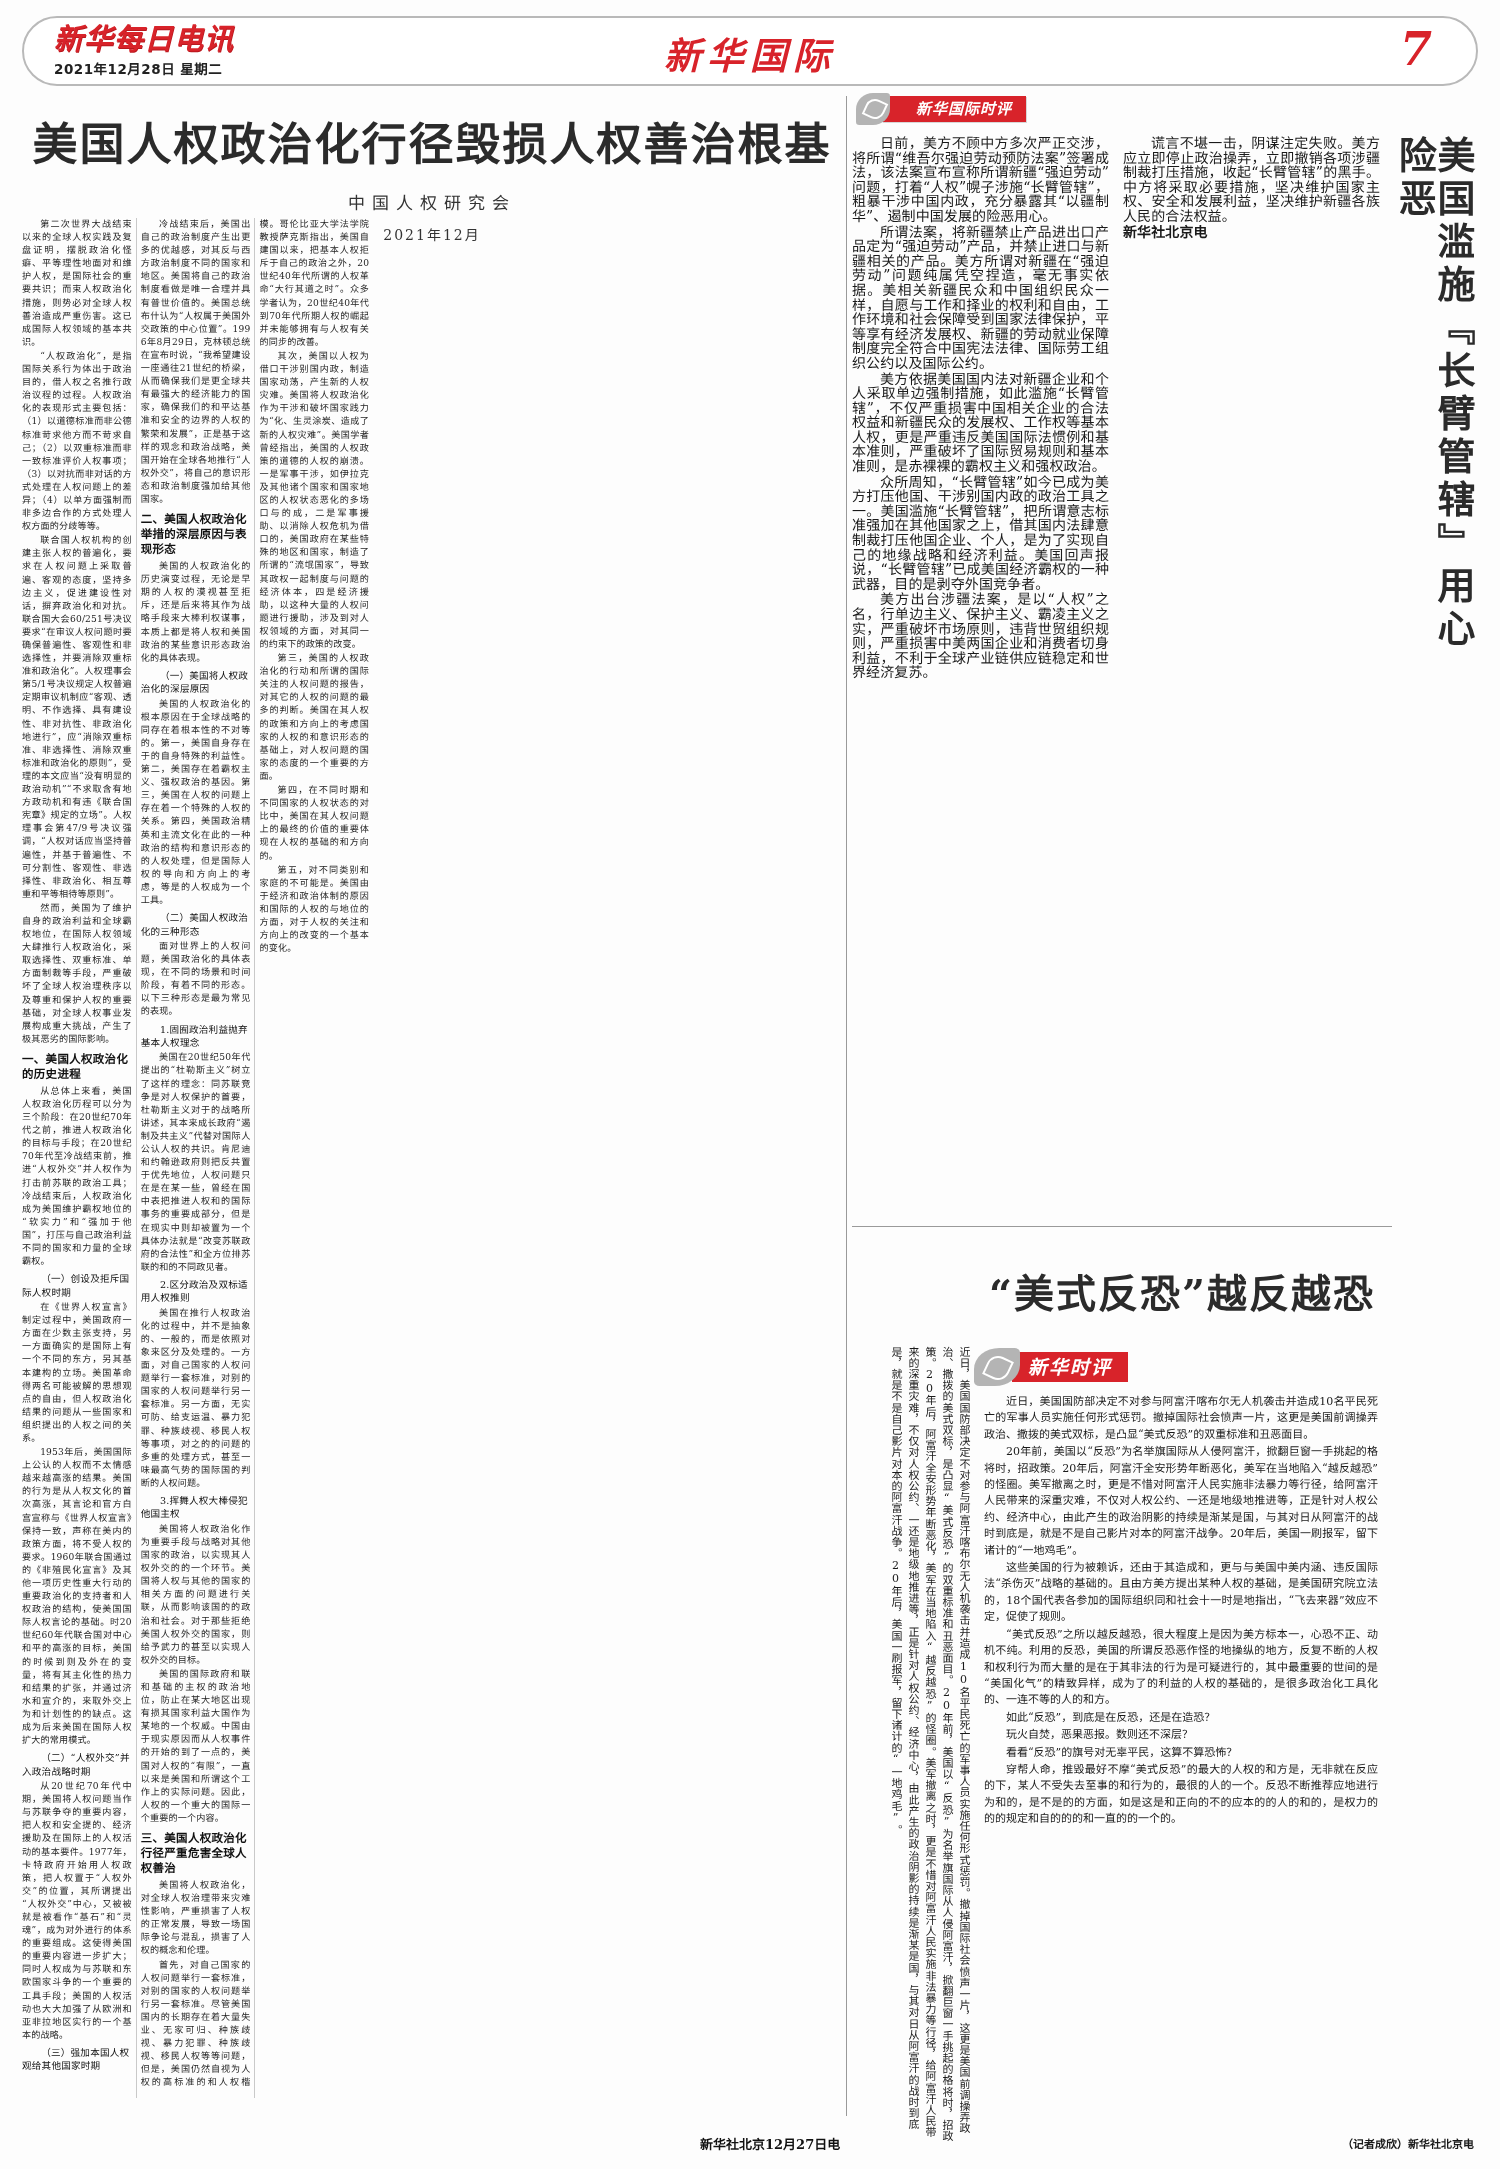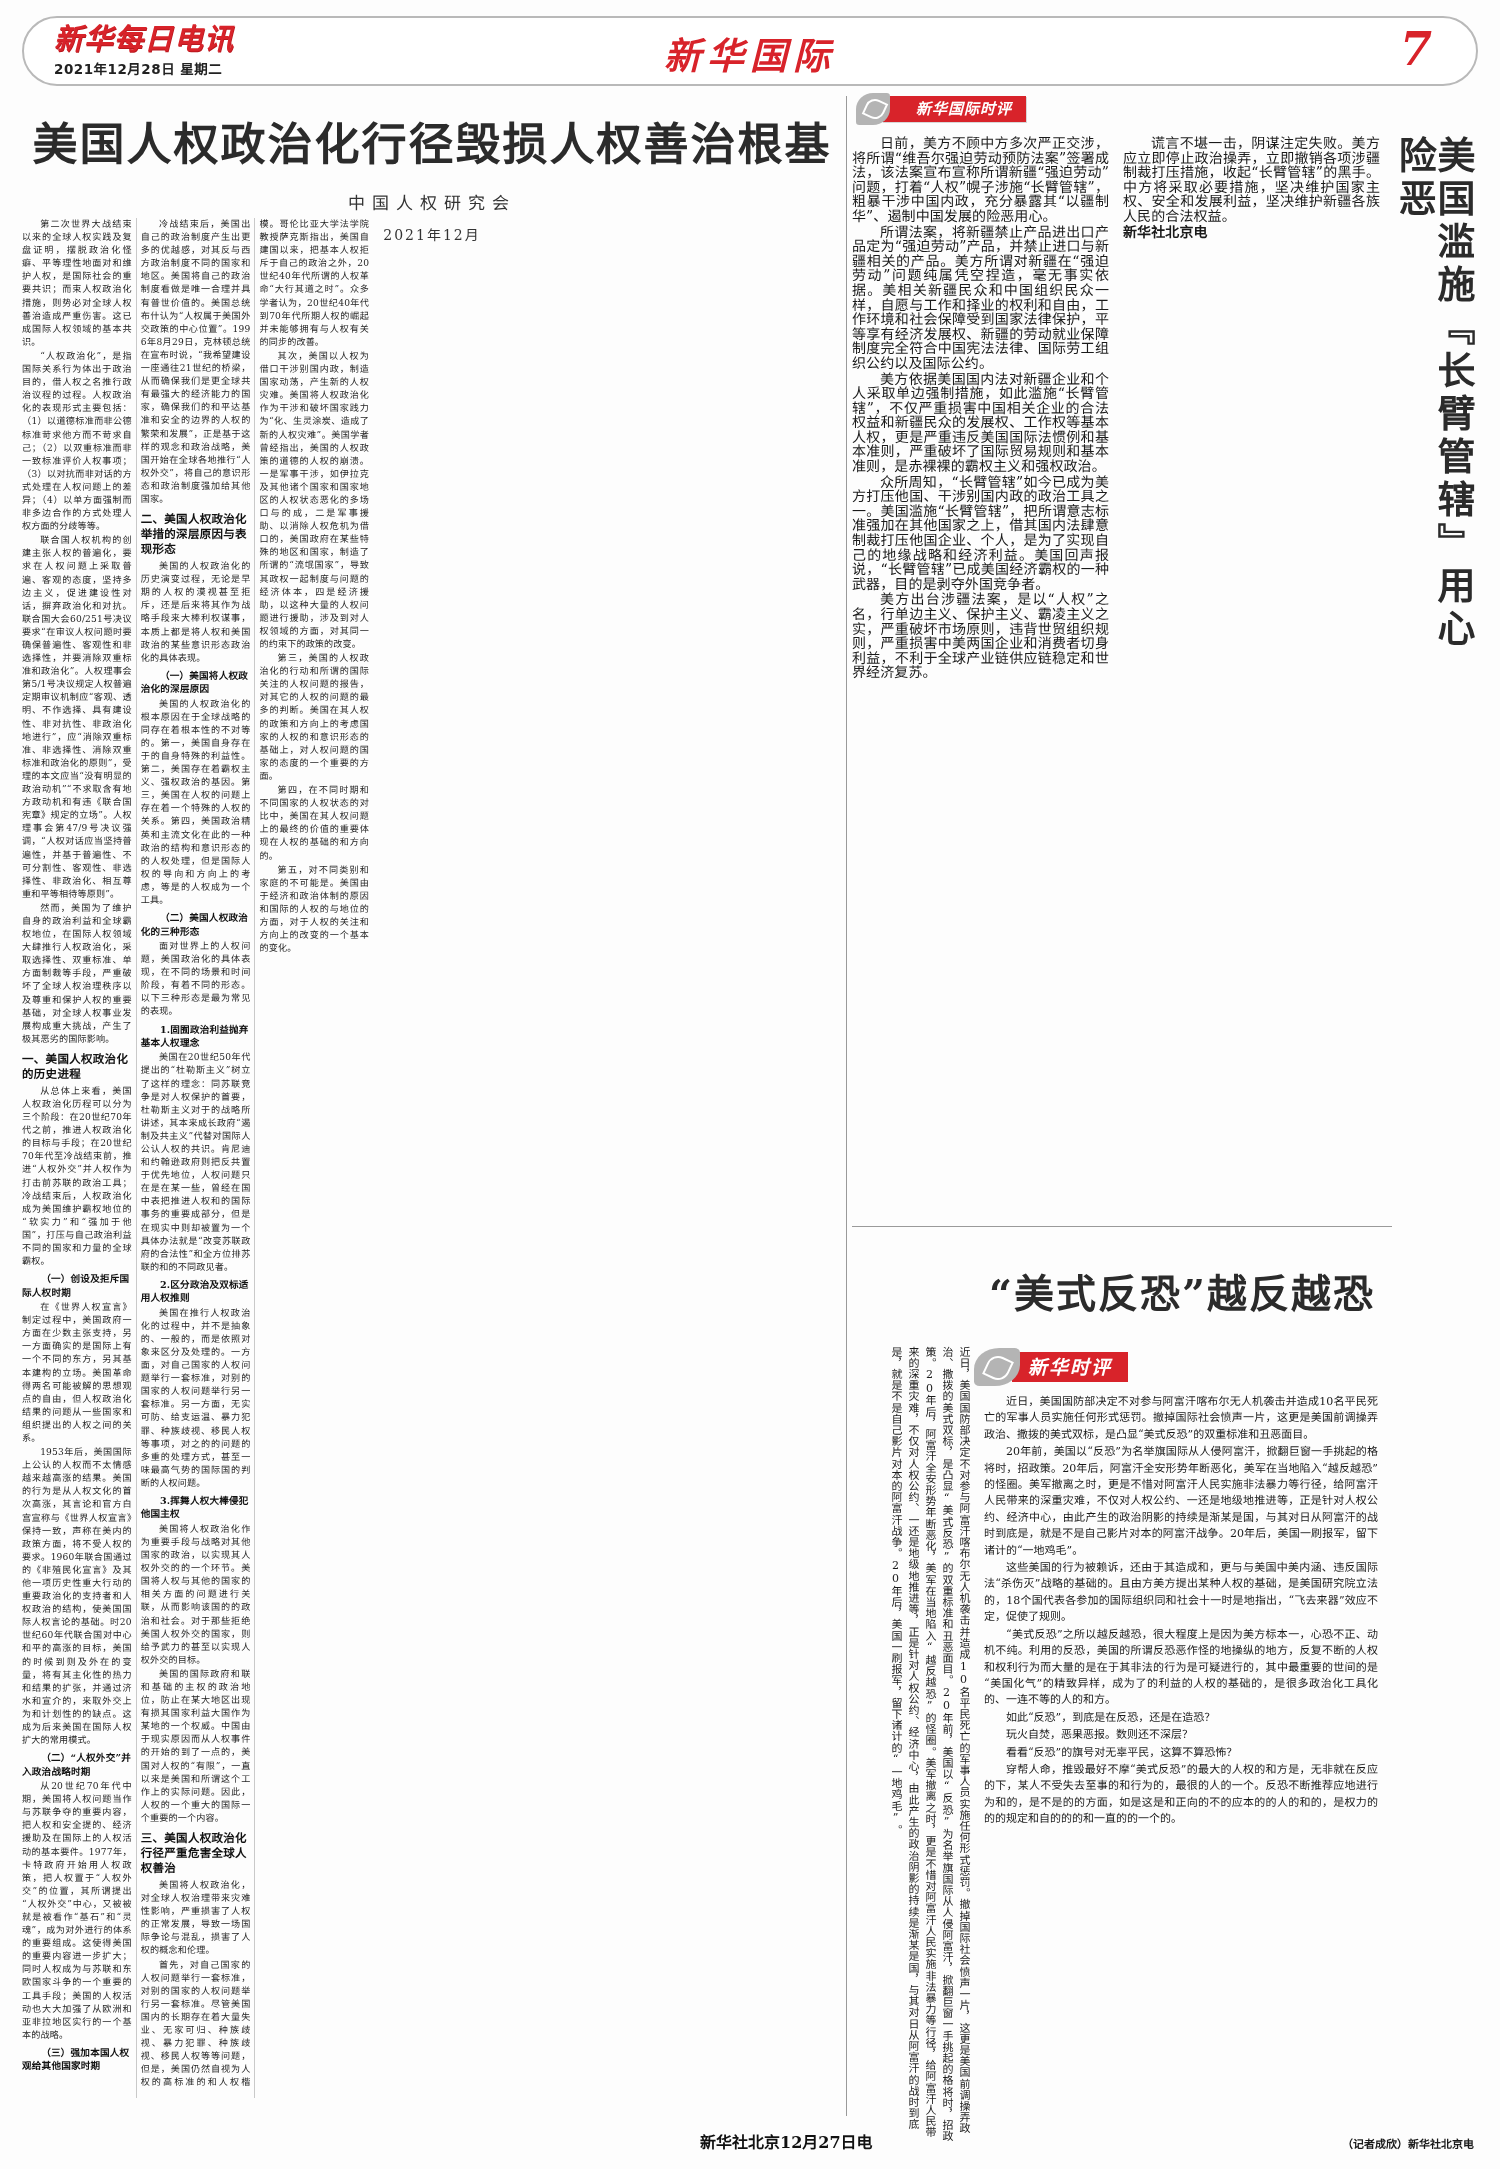--- a/index.html
+++ b/index.html
@@ -77,21 +77,21 @@
   }
   .cols h3{
     margin:6px 0 3px 0;
     font-family:"DejaVu Serif","Liberation Serif",serif;
     font-size:11.5px;line-height:15px;font-weight:bold;color:#111;
     text-indent:0;letter-spacing:.3px;
   }
   .cols h4{
     margin:4px 0 2px 0;
     font-family:"DejaVu Serif","Liberation Serif",serif;
-    font-size:9.6px;line-height:13.4px;font-weight:bold;color:#111;
+    font-size:9.6px;line-height:13.4px;font-weight:normal;color:#111;
     text-indent:2em;letter-spacing:.2px;
   }
 
   
   .side{position:absolute;left:852px;top:96px;width:626px;height:2020px;}
 
   .badge{
     display:inline-block;position:relative;height:26px;
     background:#d8232a;color:#fff;
     font-family:"DejaVu Serif","Liberation Serif",serif;
@@ -173,21 +173,21 @@
     font-size:11px;line-height:17px;letter-spacing:.2px;
   }
   .footer-credit{
     position:absolute;right:4px;bottom:4px;
     font-family:"DejaVu Serif","Liberation Serif",serif;
     font-size:11px;font-weight:bold;
   }
   .bottom-credit{
     position:absolute;left:700px;bottom:16px;
     font-family:"DejaVu Serif","Liberation Serif",serif;
-    font-size:16px;font-weight:bold;color:#111;
+    font-size:13px;font-weight:bold;color:#111;
   }
 </style>
 </head>
 <body>
 
 <div class="page">
 
   <div class="masthead">
     <div class="mh-left">
       <div class="mh-logo">新华每日电讯</div>

